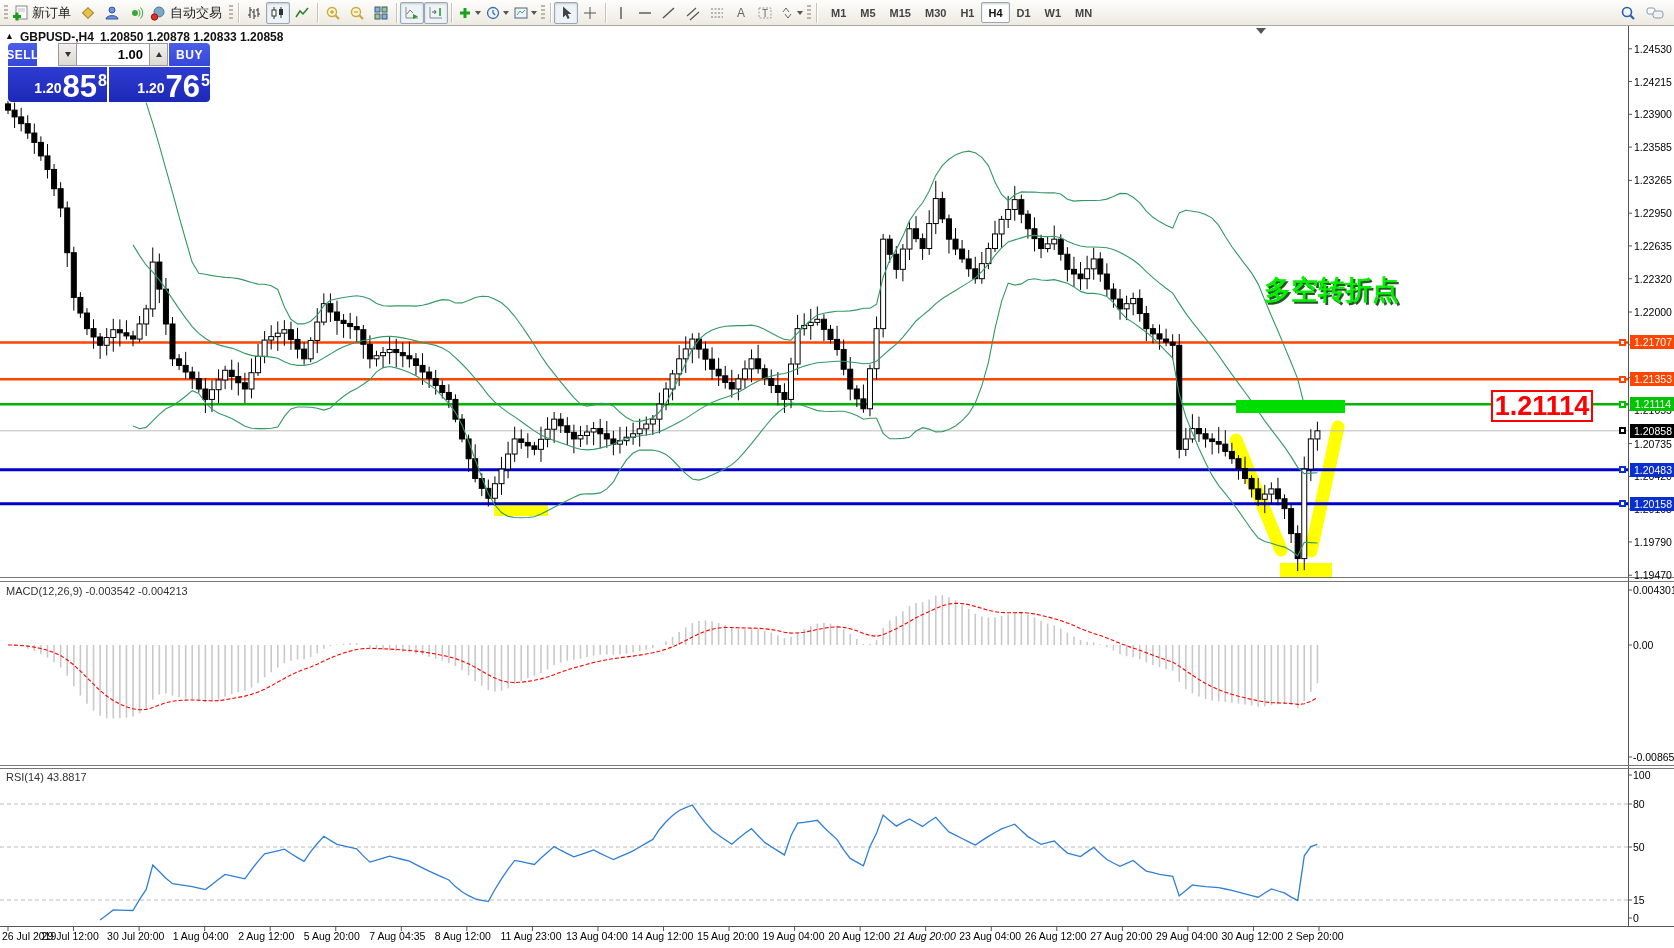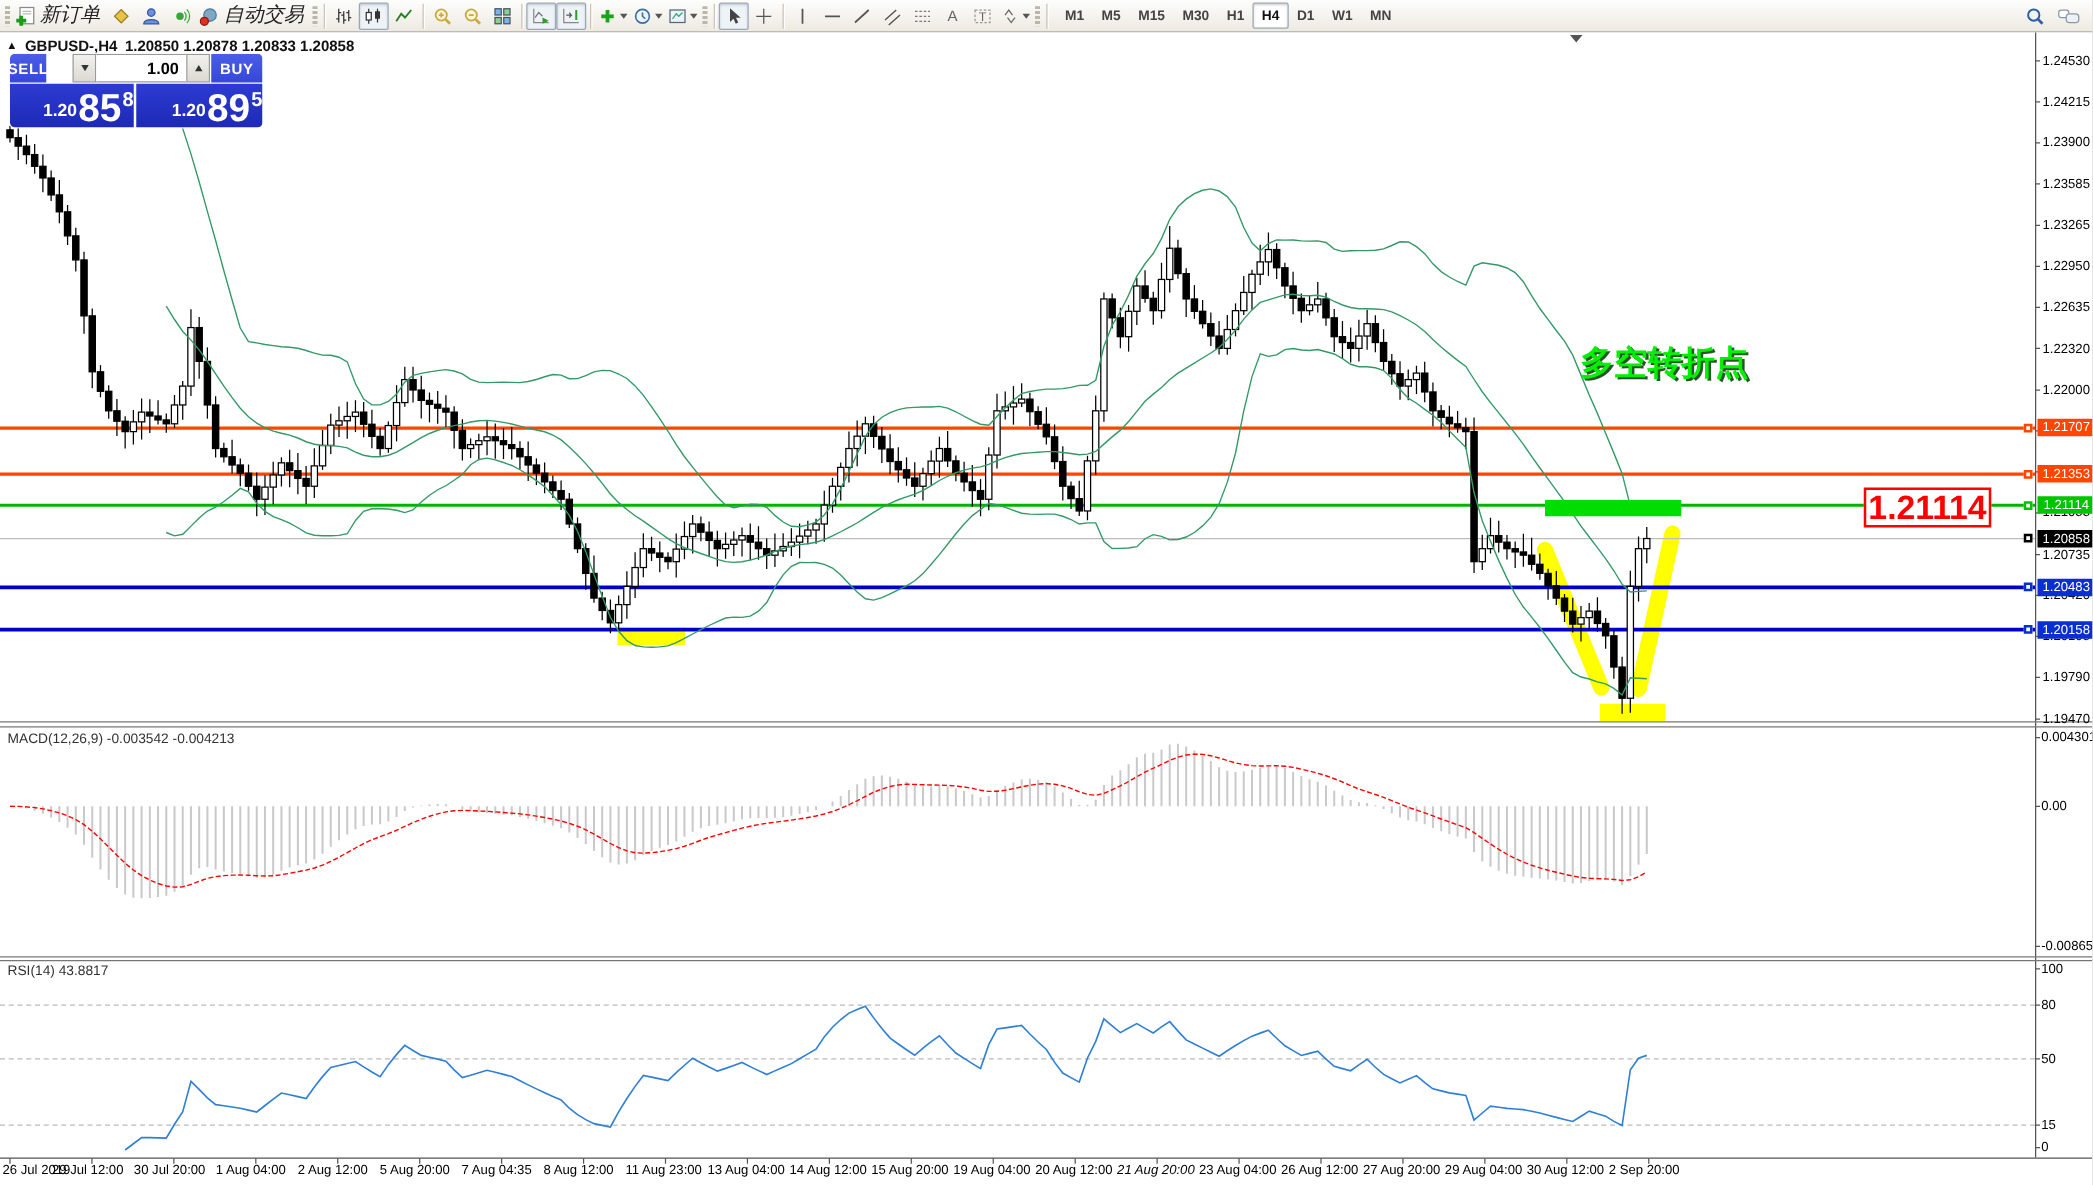--- a/index.html
+++ b/index.html
@@ -5,21 +5,21 @@
   html,body{margin:0;padding:0;background:#fff;font-family:"Liberation Sans",sans-serif;}
   #app{position:relative;width:1674px;height:948px;overflow:hidden;background:#fff;outline:1px solid #8a8a8a;}
   
   #toolbar{position:absolute;left:0;top:0;width:1674px;height:26px;display:flex;align-items:center;
     background:linear-gradient(#fdfdfb,#edeae1);border-bottom:1px solid #a9a69c;box-sizing:border-box;padding-left:2px;}
   .grip{width:4px;height:16px;margin:0 2px;background:repeating-linear-gradient(#b9b6aa 0 2px,transparent 2px 4px);}
   .sep{width:1px;height:20px;background:#c8c4ba;margin:0 3px;box-shadow:1px 0 0 #fff;}
   .tbtn{height:20px;min-width:20px;display:flex;align-items:center;justify-content:center;border:1px solid transparent;
     border-radius:2px;padding:0 1px;cursor:default;}
   .tbtn.pressed{border-color:#9aa7b8;background:#eef3f8;box-shadow:inset 0 1px 2px rgba(0,0,0,.18);}
-  .tbtn .lbl{font-size:16px;color:#222;margin:0 3px 0 3px;white-space:nowrap;font-style:italic;}
+  .tbtn .lbl{font-size:13px;color:#222;margin:0 3px 0 3px;white-space:nowrap;}
   .caret{width:0;height:0;border-left:3px solid transparent;border-right:3px solid transparent;border-top:4px solid #555;margin-left:2px;}
   #tf-group{display:flex;align-items:center;margin-left:4px;}
   .tf{padding:0 6px;height:19px;display:flex;align-items:center;font-size:11px;font-weight:700;color:#444;
     border:1px solid transparent;border-radius:2px;}
   .tf.active{border-color:#98a6b5;background:#fff;box-shadow:inset 0 1px 2px rgba(0,0,0,.2);color:#111;}
   #toolbar-right{margin-left:auto;margin-right:10px;display:flex;align-items:center;gap:10px;}
   
   #chart-area{position:absolute;left:0;top:26px;width:1674px;height:922px;background:#fff;}
   #csvg{position:absolute;left:0;top:-26px;}
   #symbol-line{position:absolute;left:5px;top:4px;display:flex;align-items:center;gap:6px;z-index:6;
@@ -977,21 +977,21 @@
           </div>
       </div>
       <div class="qbtn" id="buy-btn">BUY</div>
       <div class="qprice" id="sell-price">
         <span class="p-int">1.20</span>
           <span class="p-big">85</span>
           <span class="p-sup">8</span>
       </div>
       <div class="qprice" id="buy-price">
         <span class="p-int">1.20</span>
-          <span class="p-big">89</span>
+          <span class="p-big">76</span>
           <span class="p-sup">5</span>
       </div>
     </div>
 
     <div id="cn-note">多空转折点</div>
     <div id="price-callout">1.21114</div>
     <div id="shift-marker"></div>
     <div id="macd-label">MACD(12,26,9) -0.003542 -0.004213</div>
     <div id="rsi-label">RSI(14) 43.8817</div>
     <div id="axis-layer">

